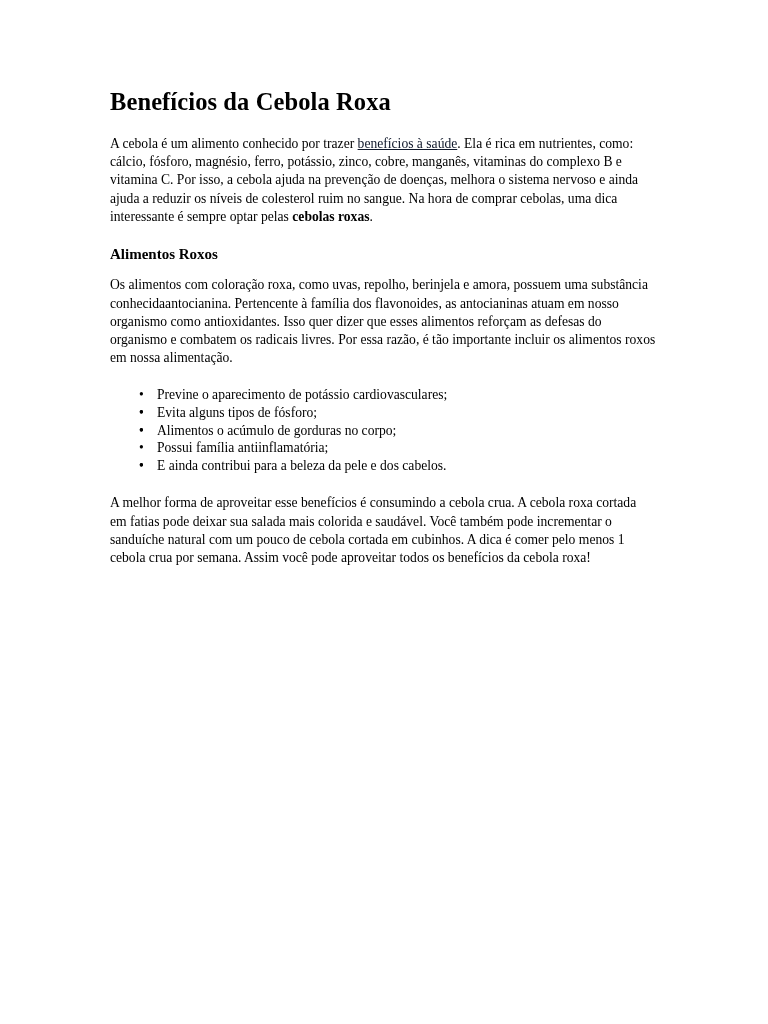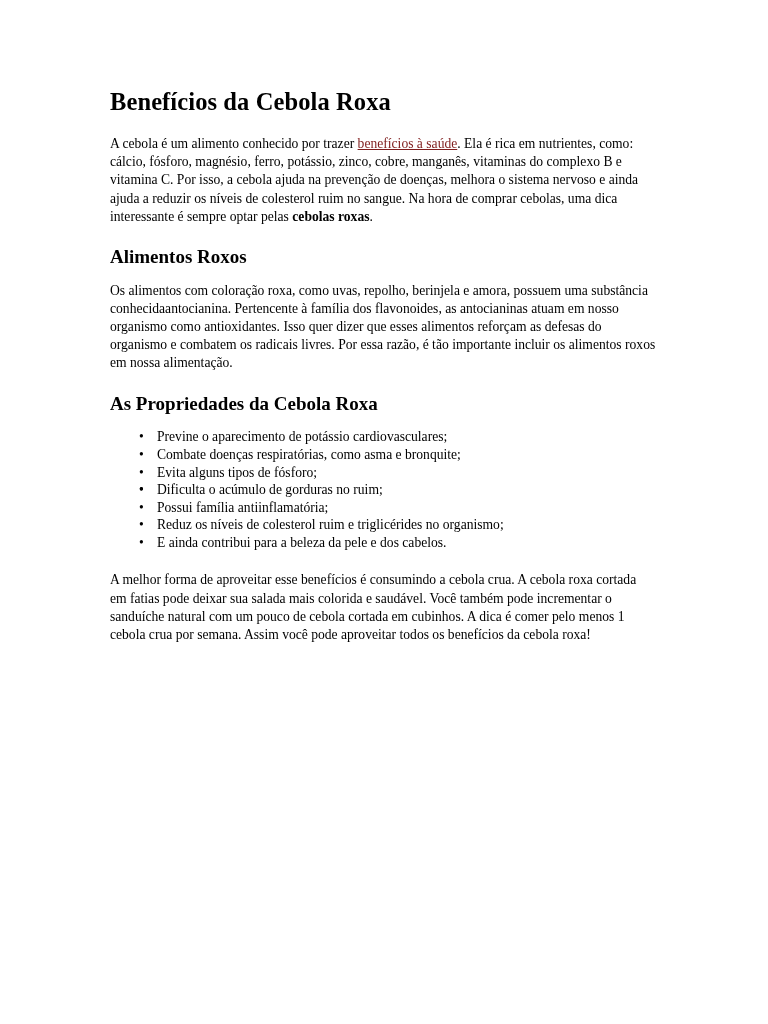--- a/index.html
+++ b/index.html
@@ -32,33 +32,33 @@
     width: 546px;
   }
   .doc-title {
     font-size: 24.5px;
     font-weight: bold;
     line-height: 1.18;
     margin: 0 0 18px 0;
     letter-spacing: 0.1px;
   }
   .section-heading {
-    font-size: 19px;
+    font-size: 15px;
     font-weight: bold;
     line-height: 1.3;
     margin: 0 0 12px 0;
   }
   p.para {
     font-size: 13.6px;
     line-height: 18.2px;
     margin: 0 0 19px 0;
     text-align: left;
   }
   a.inline-link {
-    color: #7f1d1d;
+    color: #0f172a;
     text-decoration: underline;
   }
   strong.bold-run {
     font-weight: bold;
     font-family: Liberation Serif, serif;
   }
   ul.bullet-list {
     list-style: none;
     margin: 0 0 20px 0;
     padding: 0;
@@ -85,31 +85,30 @@
   <div class="content">
 
     <h1 class="doc-title">Benefícios da Cebola Roxa</h1>
 
     <p class="para"><span>A cebola é um alimento conhecido por trazer </span><a class="inline-link" href="#">benefícios à saúde</a><span>. Ela é rica em nutrientes, como: cálcio, fósforo, magnésio, ferro, potássio, zinco, cobre, manganês, vitaminas do complexo B e vitamina C. Por isso, a cebola ajuda na prevenção de doenças, melhora o sistema nervoso e ainda ajuda a reduzir os níveis de colesterol ruim no sangue. Na hora de comprar cebolas, uma dica interessante é sempre optar pelas </span><strong class="bold-run">cebolas roxas</strong><span>.</span></p>
 
     <h2 class="section-heading">Alimentos Roxos</h2>
 
     <p class="para">Os alimentos com coloração roxa, como uvas, repolho, berinjela e amora, possuem uma substância conhecidaantocianina. Pertencente à família dos flavonoides, as antocianinas atuam em nosso organismo como antioxidantes. Isso quer dizer que esses alimentos reforçam as defesas do organismo e combatem os radicais livres. Por essa razão, é tão importante incluir os alimentos roxos em nossa alimentação.</p>
 
-    <h2 class="section-heading">As Propriedades da Cebola Roxa</h2>
 
 
     <ul class="bullet-list">
       <li><span class="bullet-marker">•</span><span>Previne o aparecimento de potássio cardiovasculares;</span></li>
-      <li><span class="bullet-marker">•</span><span>Combate doenças respiratórias, como asma e bronquite;</span></li>
+      <li><span class="bullet-marker">•</span></li>
       <li><span class="bullet-marker">•</span><span>Evita alguns tipos de fósforo;</span></li>
       <li><span class="bullet-marker">•</span></li>
-      <li><span class="bullet-marker">•</span><span>Dificulta o acúmulo de gorduras no ruim;</span></li>
+      <li><span class="bullet-marker">•</span><span>Alimentos o acúmulo de gorduras no corpo;</span></li>
       <li><span class="bullet-marker">•</span><span>Possui família antiinflamatória;</span></li>
-      <li><span class="bullet-marker">•</span><span>Reduz os níveis de colesterol ruim e triglicérides no organismo;</span></li>
+      <li><span class="bullet-marker">•</span></li>
       <li><span class="bullet-marker">•</span><span>E ainda contribui para a beleza da pele e dos cabelos.</span></li>
     </ul>
 
 
     <p class="para">A melhor forma de aproveitar esse benefícios é consumindo a cebola crua. A cebola roxa cortada em fatias pode deixar sua salada mais colorida e saudável. Você também pode incrementar o sanduíche natural com um pouco de cebola cortada em cubinhos. A dica é comer pelo menos 1 cebola crua por semana. Assim você pode aproveitar todos os benefícios da cebola roxa!</p>
 
   </div>
 </div>
 
 </body></html>

